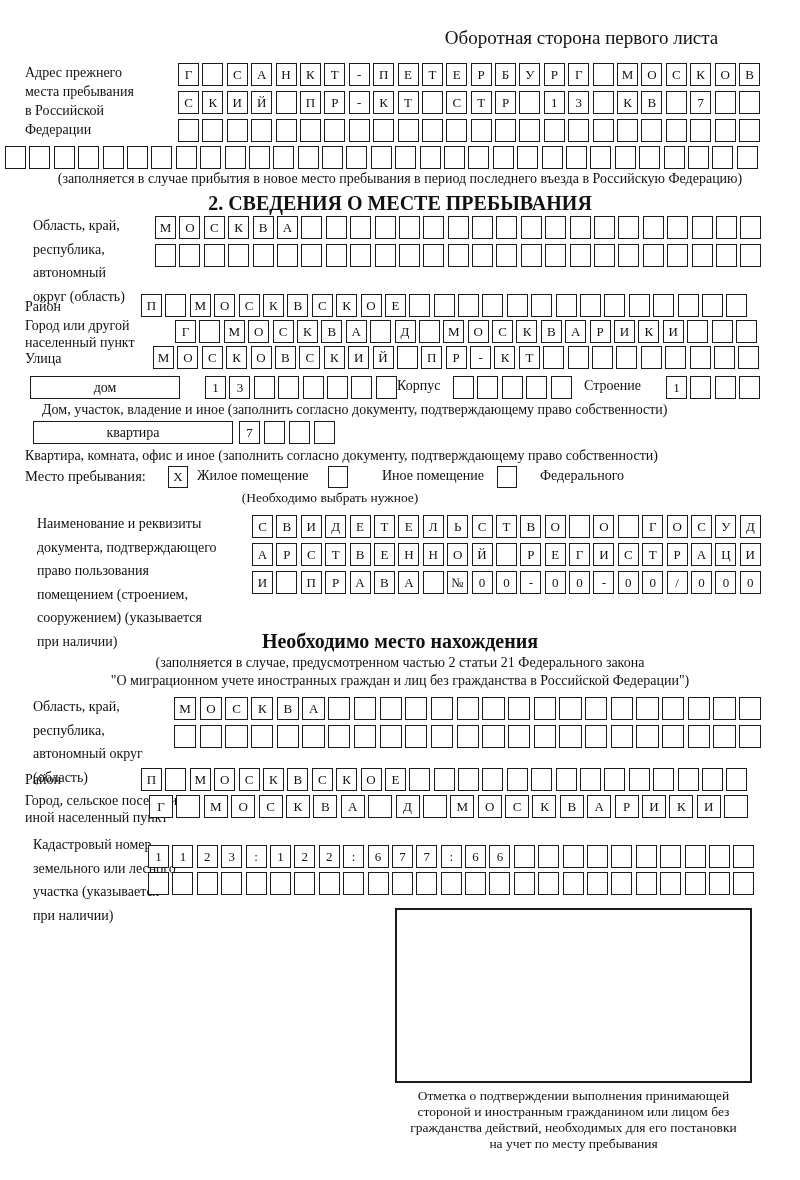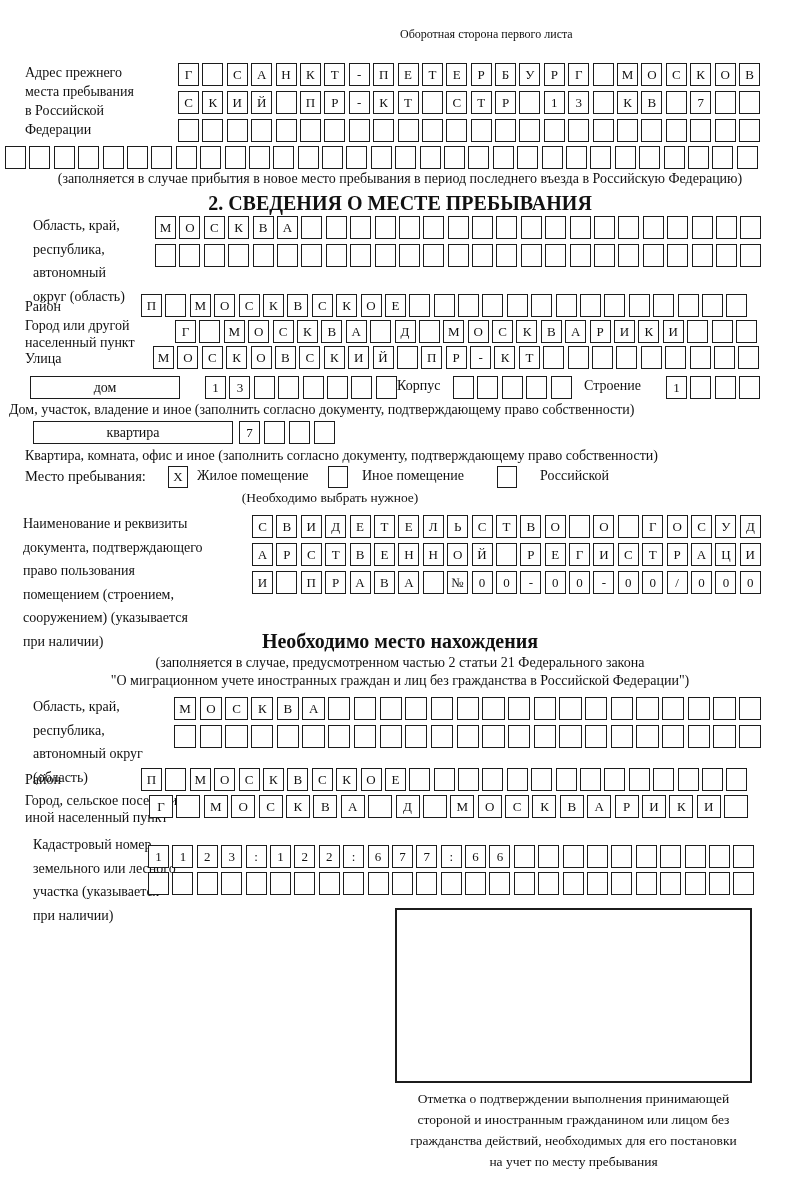--- a/index.html
+++ b/index.html
@@ -25,28 +25,28 @@
   .cells.kv .cell{margin-right:4px;}
   .labelbox{
     position:absolute;box-sizing:border-box;height:23px;border:1.6px solid #1c1c1c;
     display:flex;align-items:center;justify-content:center;font-size:14px;background:#fff;
   }
   .cbx{
     position:absolute;box-sizing:border-box;width:20px;height:22px;border:1.6px solid #1c1c1c;
     display:flex;align-items:center;justify-content:center;font-size:13px;background:#fff;
   }
   .stamp{position:absolute;box-sizing:border-box;border:2px solid #1c1c1c;background:#fff;}
-  .caption{position:absolute;font-size:13.5px;line-height:21px;text-align:center;white-space:pre-line;}
+  .caption{position:absolute;font-size:13.5px;line-height:16px;text-align:center;white-space:pre-line;}
 </style>
 </head>
 <body>
 
 <div id="page">
 
-  <div class="abs" style="top:27px;left:400px;width:363px;text-align:left;font-size:12px">Оборотная сторона первого листа</div>
+  <div class="abs" style="top:27px;left:400px;width:363px;text-align:center;font-size:19px">Оборотная сторона первого листа</div>
 
   <div class="lbl" style="top:63px;left:25px">Адрес прежнего
 места пребывания
 в Российской
 Федерации</div>
   <div class="cells" style="top:63px;left:178px">
       <div class="cell">Г</div>
       <div class="cell"></div>
       <div class="cell">С</div>
       <div class="cell">А</div>
@@ -325,47 +325,47 @@
       <div class="cell"></div>
       <div class="cell"></div>
     </div>
   <div class="note" style="top:378px;left:584px">Строение</div>
   <div class="cells" style="top:376px;left:666px">
       <div class="cell">1</div>
       <div class="cell"></div>
       <div class="cell"></div>
       <div class="cell"></div>
     </div>
-  <div class="note" style="top:402px;left:9px">Дом, участок, владение и иное (заполнить согласно документу, подтверждающему право собственности)</div>
+  <div class="note" style="top:402px;left:42px">Дом, участок, владение и иное (заполнить согласно документу, подтверждающему право собственности)</div>
 
   <div class="labelbox" style="top:421px;left:33px;width:200px">квартира</div>
   <div class="cells kv" style="top:421px;left:239px">
       <div class="cell">7</div>
       <div class="cell"></div>
       <div class="cell"></div>
       <div class="cell"></div>
     </div>
   <div class="note" style="top:448px;left:25px">Квартира, комната, офис и иное (заполнить согласно документу, подтверждающему право собственности)</div>
 
   <div class="note" style="top:468px;left:25px;font-size:14.5px">Место пребывания:</div>
   <div class="cbx" style="top:466px;left:168px">
     <span>X</span>
   </div>
   <div class="note" style="top:468px;left:197px">Жилое помещение</div>
   <div class="cbx" style="top:466px;left:328px">
     <span></span>
   </div>
-  <div class="note" style="top:468px;left:362px">Иное помещение</div>
+  <div class="note" style="top:468px;left:382px">Иное помещение</div>
   <div class="cbx" style="top:466px;left:497px">
     <span></span>
   </div>
-  <div class="note" style="top:468px;left:540px">Российской</div>
+  <div class="note" style="top:468px;left:540px">Федерального</div>
   <div class="note" style="top:490px;left:225px;width:210px;text-align:center;font-size:13.5px">(Необходимо выбрать нужное)</div>
 
-  <div class="lbl lh24" style="top:512px;left:15px">Наименование и реквизиты
+  <div class="lbl lh24" style="top:512px;left:29px">Наименование и реквизиты
 документа, подтверждающего
 право пользования
 помещением (строением,
 сооружением) (указывается
 при наличии)</div>
   <div class="cells" style="top:515px;left:252px">
       <div class="cell">С</div>
       <div class="cell">В</div>
       <div class="cell">И</div>
       <div class="cell">Д</div>

